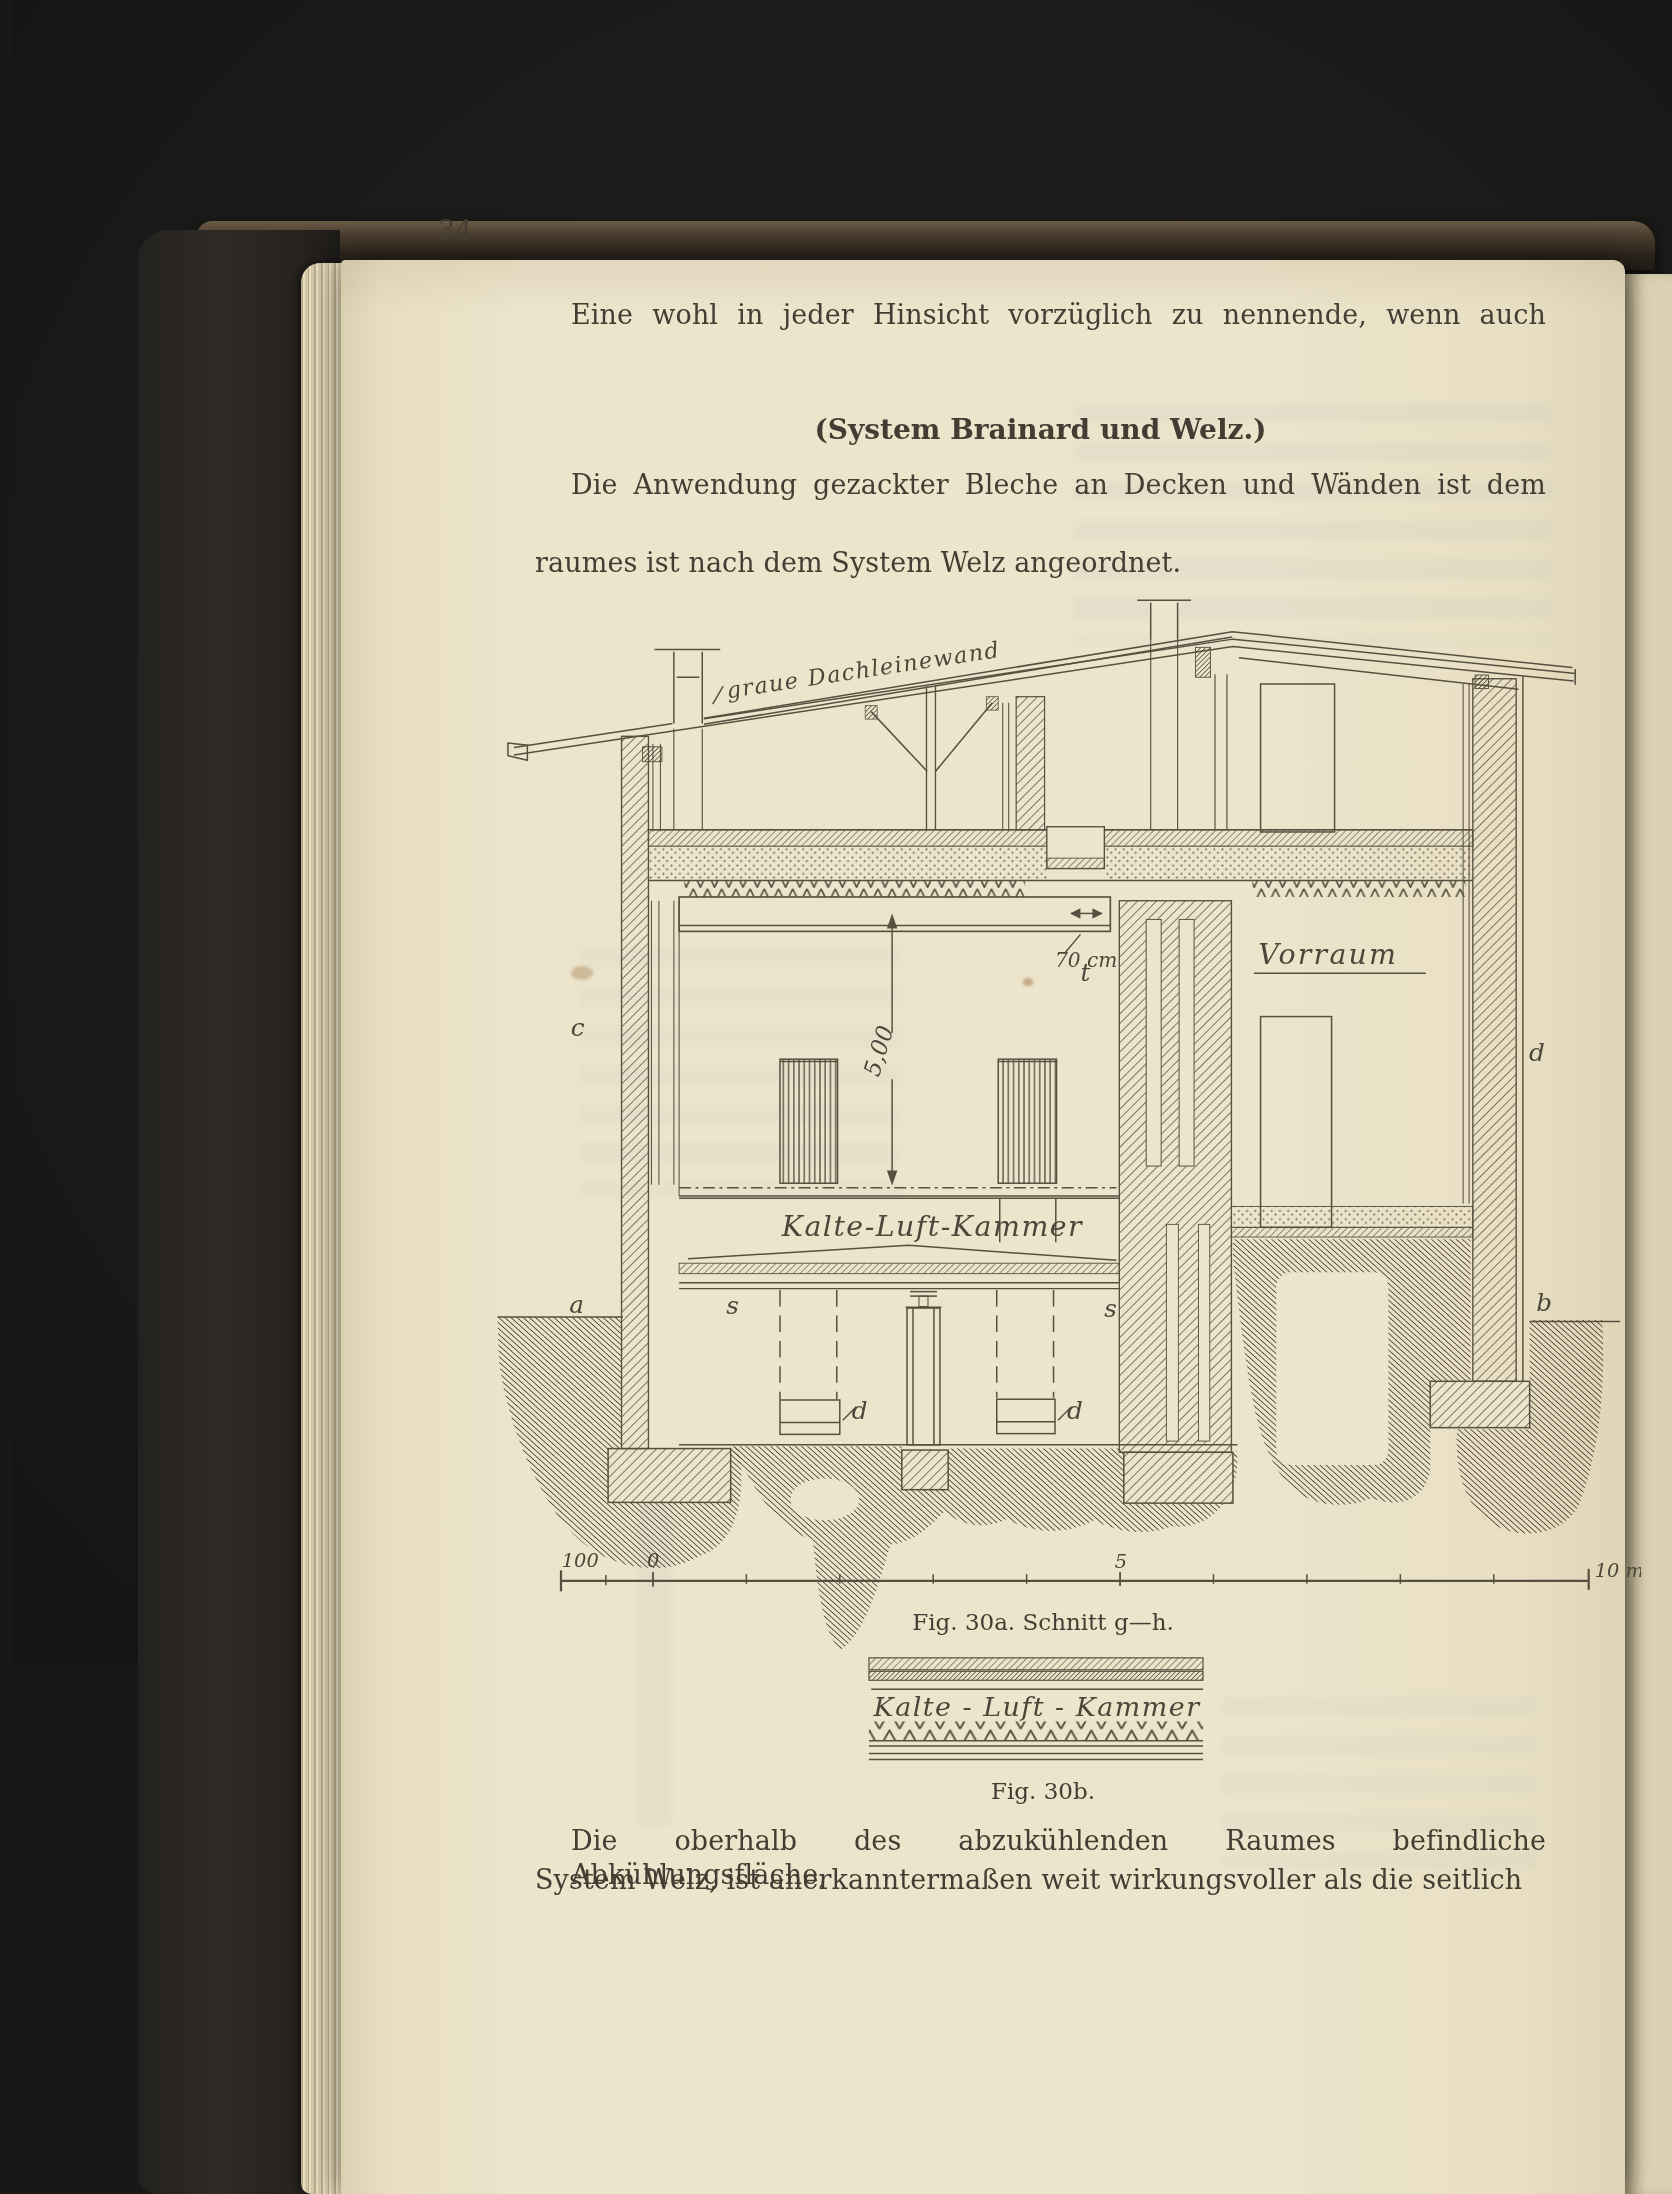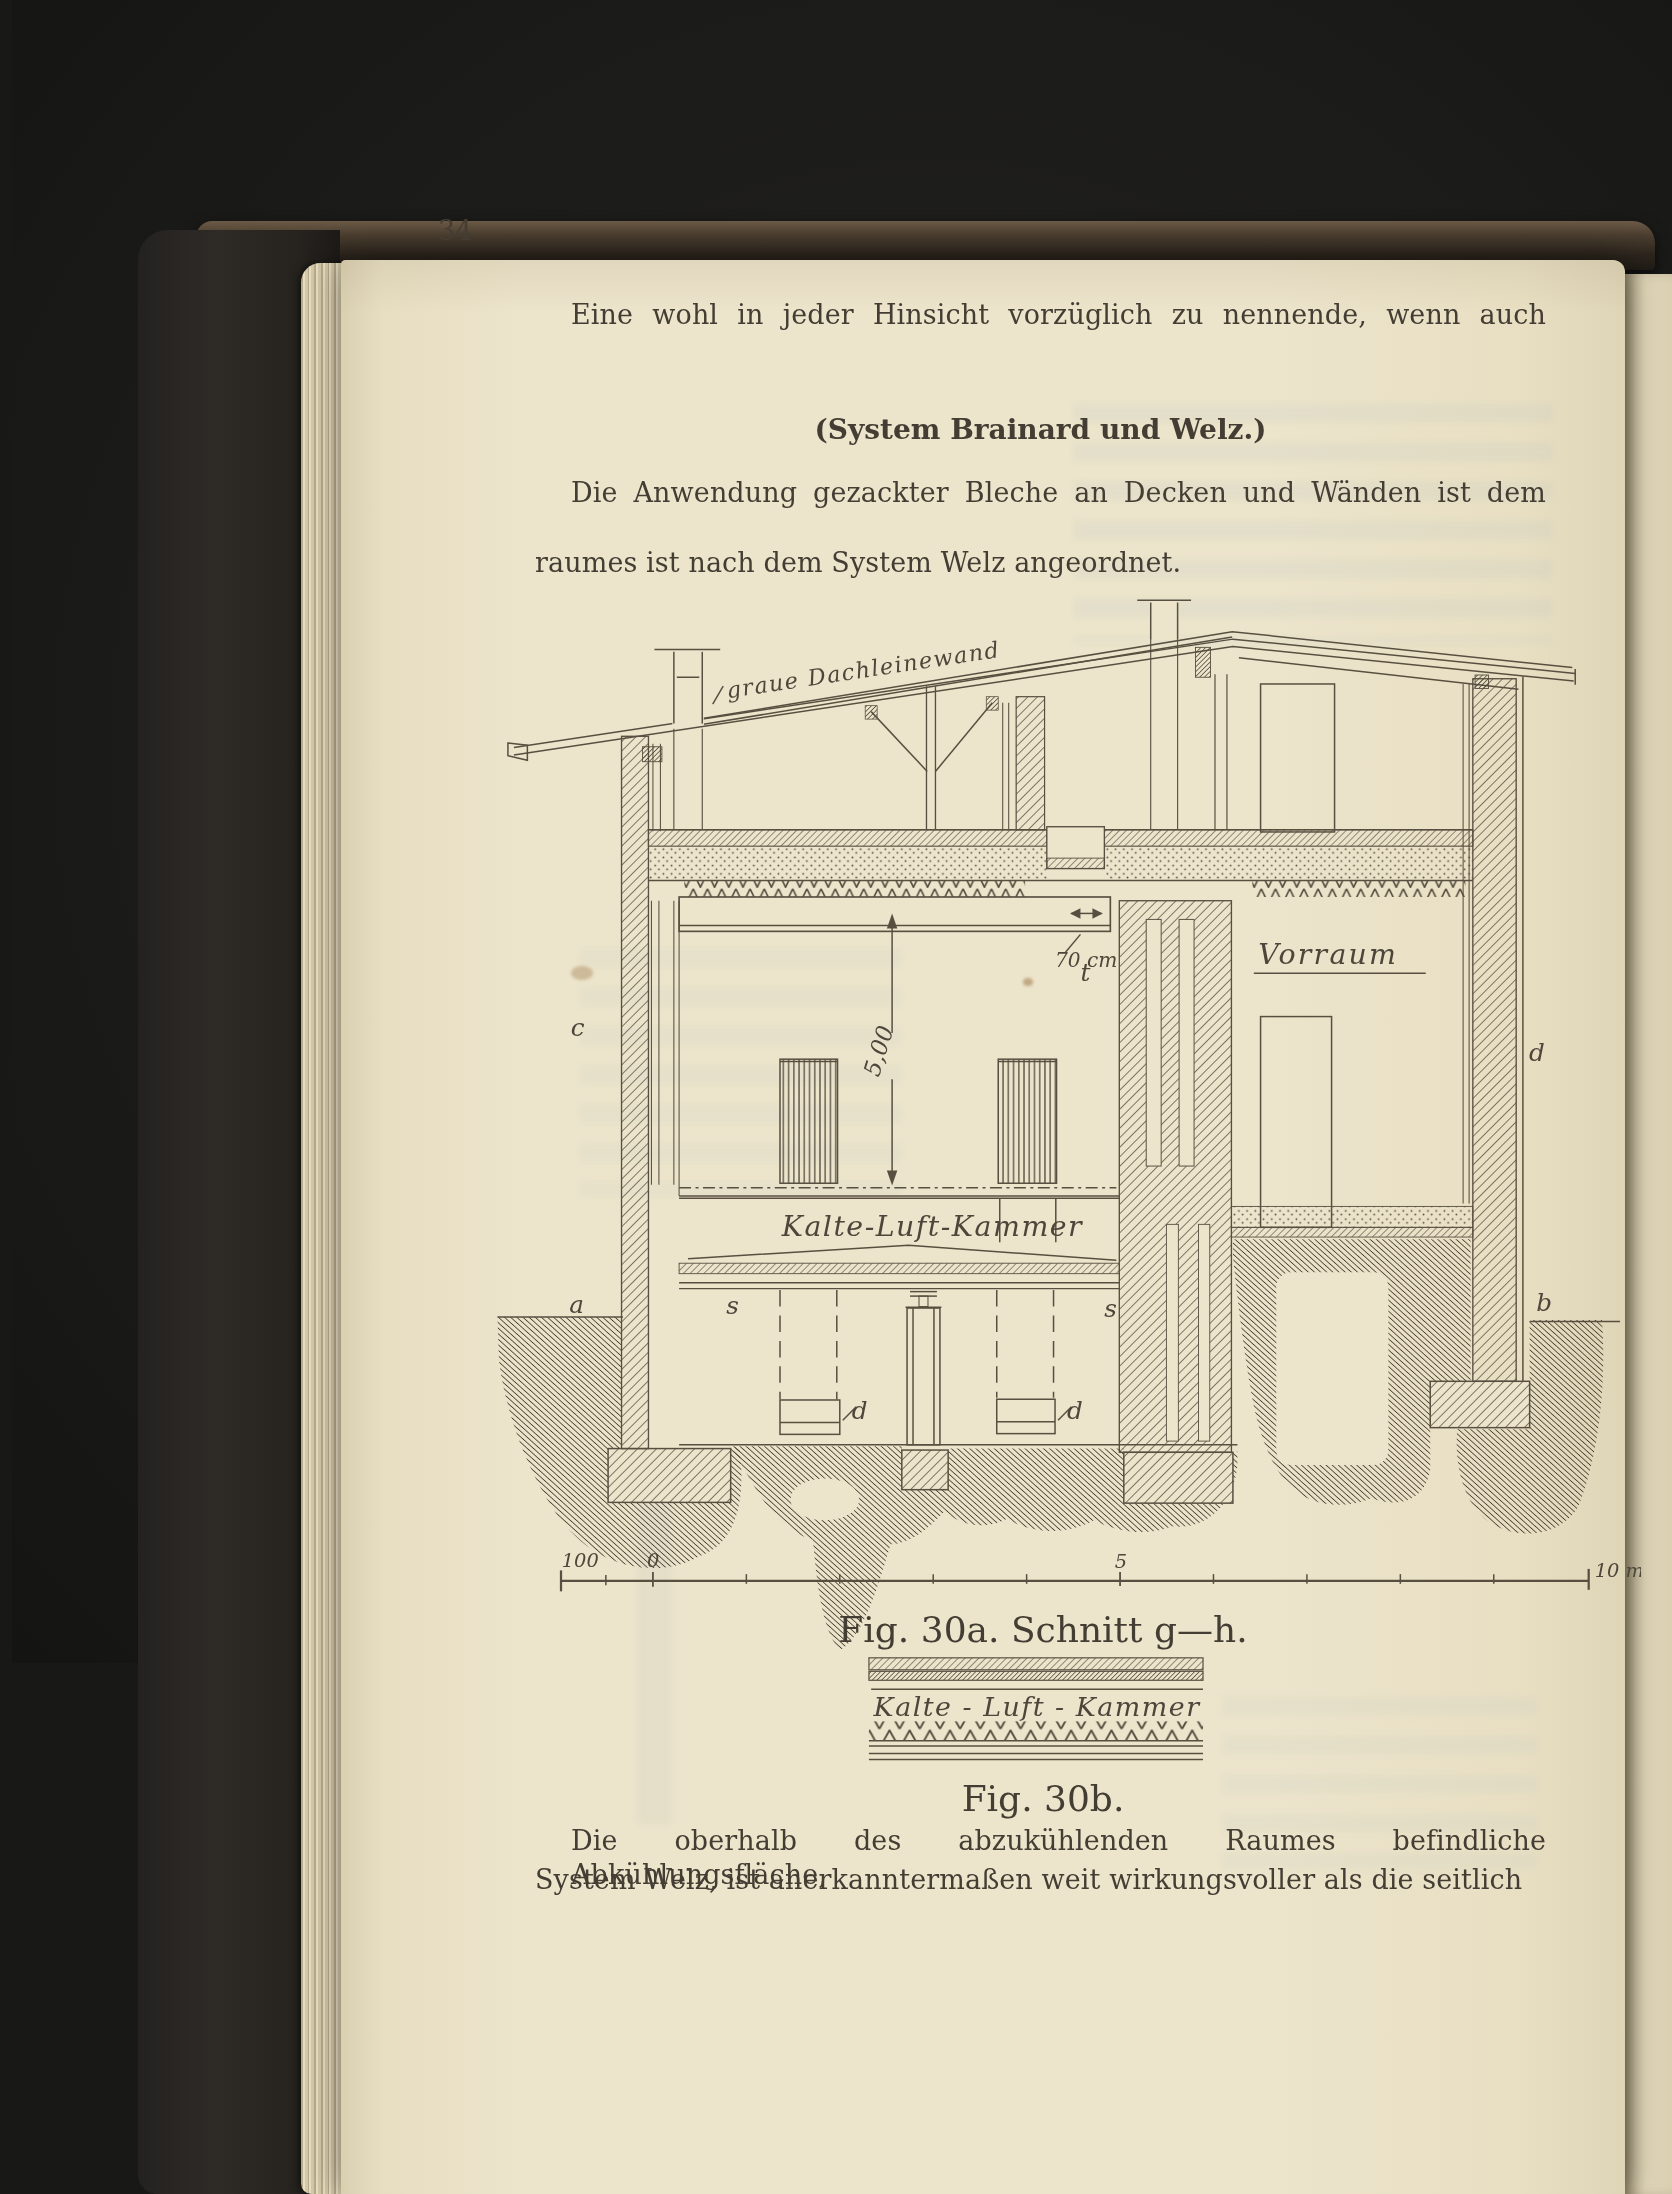--- a/index.html
+++ b/index.html
@@ -24,21 +24,21 @@
   .page::after{content:"";position:absolute;inset:0;border-radius:inherit;
     background:linear-gradient(180deg,rgba(120,100,70,.10) 0,rgba(0,0,0,0) 52px);}
   
   .txt{position:absolute;font-family:"DejaVu Serif","Liberation Serif",serif;color:#443d33;}
   .bodyline{left:523px;width:1011px;font-size:27px;line-height:34px;
     text-align:justify;text-align-last:justify;letter-spacing:0.1px;}
   .bodyline.indent{left:559px;width:975px;}
   .bodyline.last{text-align:left;text-align-last:left;}
   .heading{left:523px;width:1011px;text-align:center;text-align-last:center;font-weight:bold;font-size:28px;}
   .pagenum{left:426px;top:215px;font-size:27px;}
-  .caption{left:792px;width:478px;text-align:center;text-align-last:center;font-size:36px;}
+  .caption{left:792px;width:478px;text-align:center;text-align-last:center;font-size:23px;}
   
   .bleed{position:absolute;filter:blur(3.7px);opacity:.5;pointer-events:none;}
   .bleed-rows{background:repeating-linear-gradient(180deg,rgba(148,176,188,.20) 0 18px,rgba(0,0,0,0) 18px 39px);}
   .spot{position:absolute;border-radius:50%;filter:blur(1.5px);}
   
   #fig{position:absolute;left:478px;top:583px;}
   #fig .ln{fill:none;stroke:#584f40;stroke-width:2;}
   #fig text{font-family:"DejaVu Serif","Liberation Serif",serif;font-style:italic;fill:#4e463a;}
   #fig .letter{font-size:33px;}
   #fig .scl{font-size:26px;}
@@ -58,21 +58,21 @@
   <div class="bleed bleed-rows" style="left:1062px;top:404px;width:478px;height:239px;"></div>
   <div class="bleed bleed-rows" style="left:568px;top:949px;width:321px;height:247px;opacity:.35;"></div>
   <div class="bleed bleed-rows" style="left:1211px;top:1697px;width:314px;height:172px;opacity:.4;"></div>
   <div class="bleed" style="left:626px;top:1503px;width:33px;height:321px;background:rgba(140,162,172,.16);"></div>
   <div class="spot" style="left:559px;top:966px;width:22.4px;height:13.5px;background:rgba(150,110,60,.35);"></div>
   <div class="spot" style="left:1011px;top:978px;width:9.7px;height:7.5px;background:rgba(140,95,45,.45);"></div>
 
   <div class="txt pagenum">34</div>
   <div class="txt bodyline indent" style="top:298px;">Eine wohl in jeder Hinsicht vorzüglich zu nennende, wenn auch</div>
   <div class="txt heading" style="top:413px;text-align:center;">(System Brainard und Welz.)</div>
-  <div class="txt bodyline indent" style="top:468px;margin-top:8px;">Die Anwendung gezackter Bleche an Decken und Wänden ist dem</div>
+  <div class="txt bodyline indent" style="top:468px;">Die Anwendung gezackter Bleche an Decken und Wänden ist dem</div>
   <div class="txt bodyline last" style="top:546px;">raumes ist nach dem System Welz angeordnet.</div>
 
   <svg id="fig" width="1151" height="1196" viewBox="640 780 1540 1600">
     <defs>
       <pattern id="patHatch" width="9" height="9" patternUnits="userSpaceOnUse" patternTransform="rotate(45)">
         <line x1="0" y1="0" x2="0" y2="9" stroke="#5a5144" stroke-width="2"></line>
       </pattern>
       <pattern id="patHatchF" width="6.5" height="6.5" patternUnits="userSpaceOnUse" patternTransform="rotate(45)">
         <line x1="0" y1="0" x2="0" y2="6.5" stroke="#5a5144" stroke-width="1.7"></line>
       </pattern>

